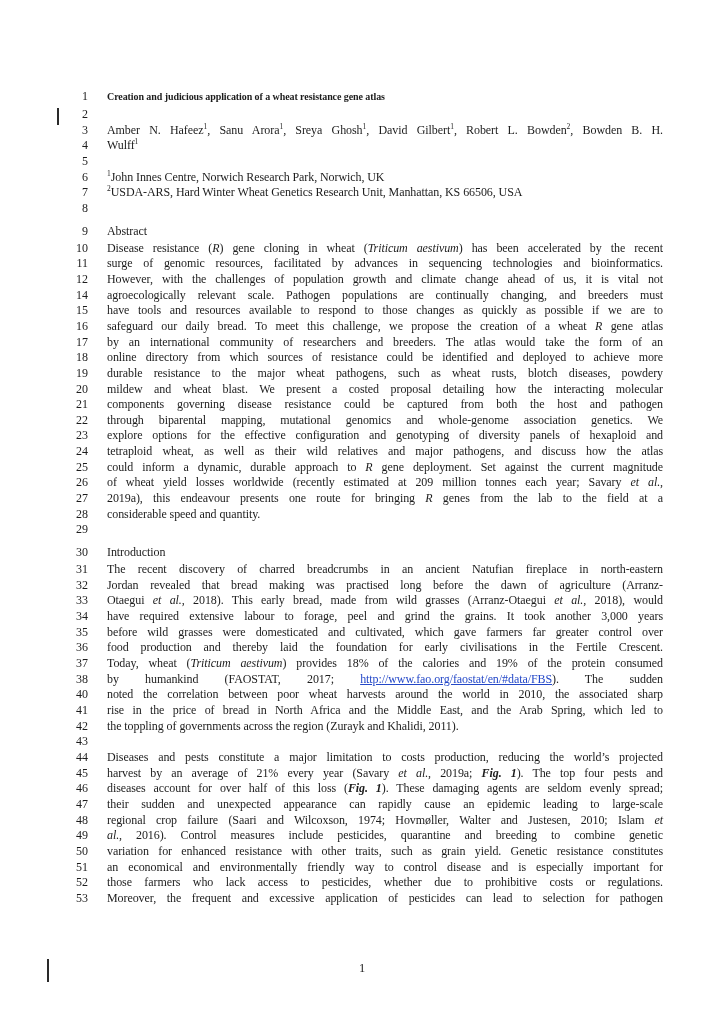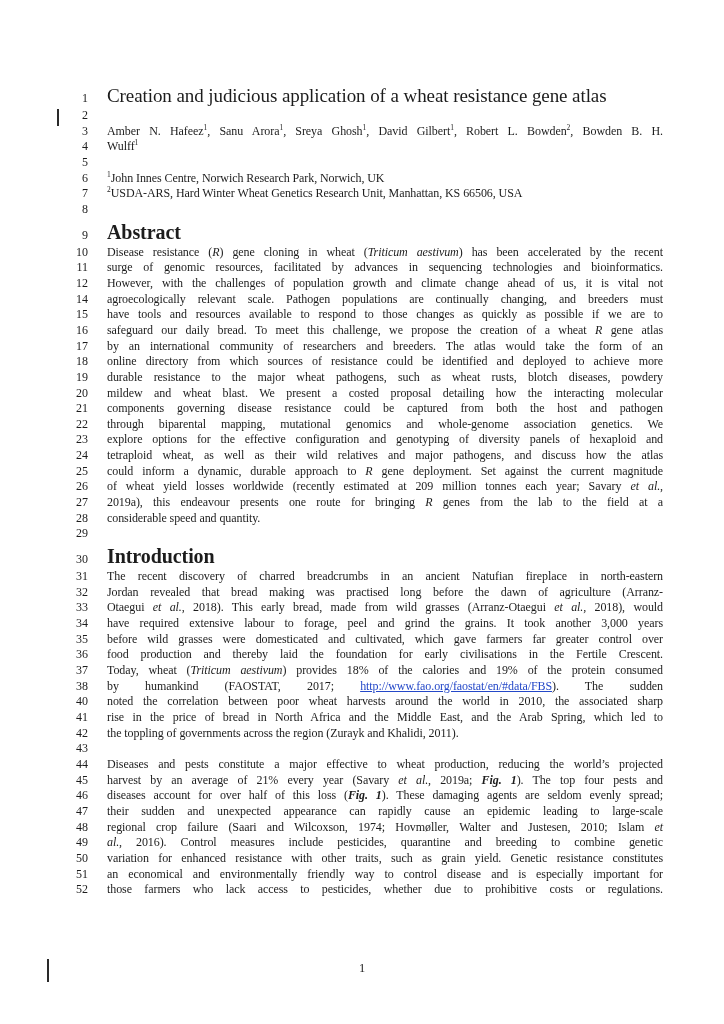--- a/index.html
+++ b/index.html
@@ -34,23 +34,23 @@
   .txt{
     flex:0 0 556px;
     width:556px;
     margin-left:19px;
     text-align:justify;
     text-align-last:justify;
     letter-spacing:-0.08px;
   }
   .row.left .txt, .row.title .txt, .row.heading .txt{ text-align-last:left; }
   .row.title{ line-height:20px; min-height:20px; }
-  .row.title .txt{ font-weight:normal; font-size:19px; }
+  .row.title .txt{ font-weight:bold; font-size:10px; }
   .row.heading{ line-height:19px; min-height:19px; margin-top:5px; }
-  .row.heading .txt{ font-weight:bold; font-size:20px; }
+  .row.heading .txt{ font-weight:normal; font-size:12px; }
   .txt .i{ font-style:italic; }
   .txt .b{ font-weight:bold;font-style:italic; }
   .txt .s{ font-size:7.5px; vertical-align:super; line-height:0; letter-spacing:0; }
   .txt a{ color:var(--link,#2448c8); cursor:pointer; }
   .cbar{
     position:absolute;
     left:57px; top:1px;
     width:2px; height:17px;
     background:var(--cbar,#2a2a2a);
   }
@@ -233,21 +233,21 @@
       <div class="row body left">
         <span class="num">42</span>
         <div class="txt"><span class="n">the toppling of governments across the region (Zurayk and Khalidi, 2011).</span></div>
       </div>
       <div class="row blank">
         <span class="num">43</span>
         <div class="txt"></div>
       </div>
       <div class="row body">
         <span class="num">44</span>
-        <div class="txt"><span class="n">Diseases and pests constitute a major effective to wheat production, reducing the world’s projected</span></div>
+        <div class="txt"><span class="n">Diseases and pests constitute a major limitation to costs production, reducing the world’s projected</span></div>
       </div>
       <div class="row body">
         <span class="num">45</span>
         <div class="txt"><span class="n">harvest by an average of 21% every year (Savary </span><span class="i">et al.</span><span class="n">, 2019a; </span><span class="b">Fig. 1</span><span class="n">). The top four pests and</span></div>
       </div>
       <div class="row body">
         <span class="num">46</span>
         <div class="txt"><span class="n">diseases account for over half of this loss (</span><span class="b">Fig. 1</span><span class="n">). These damaging agents are seldom evenly spread;</span></div>
       </div>
       <div class="row body">
@@ -266,19 +266,23 @@
         <span class="num">50</span>
         <div class="txt"><span class="n">variation for enhanced resistance with other traits, such as grain yield. Genetic resistance constitutes</span></div>
       </div>
       <div class="row body">
         <span class="num">51</span>
         <div class="txt"><span class="n">an economical and environmentally friendly way to control disease and is especially important for</span></div>
       </div>
       <div class="row body">
         <span class="num">52</span>
         <div class="txt"><span class="n">those farmers who lack access to pesticides, whether due to prohibitive costs or regulations.</span></div>
+      </div>
+      <div class="row body">
+        <span class="num">53</span>
+        <div class="txt"><span class="n">Moreover, the frequent and excessive application of pesticides can lead to selection for pathogen</span></div>
       </div>
     </div>
   <div class="footer-bar"></div>
   <div class="footer">
     <span>1</span>
   </div>
 </div>
 
 </body></html>

